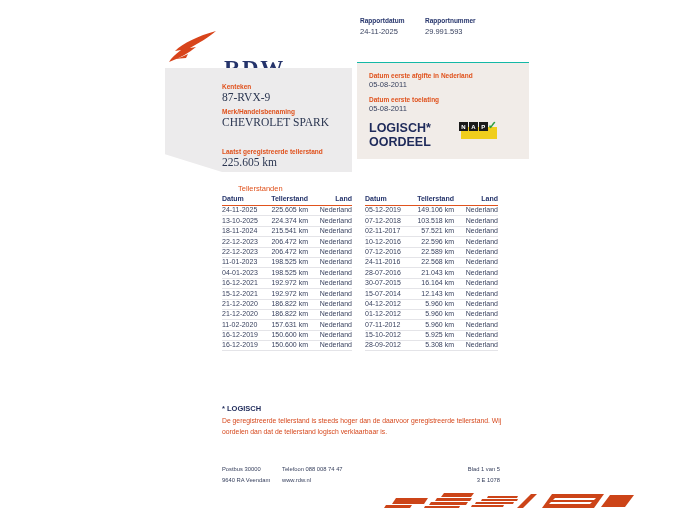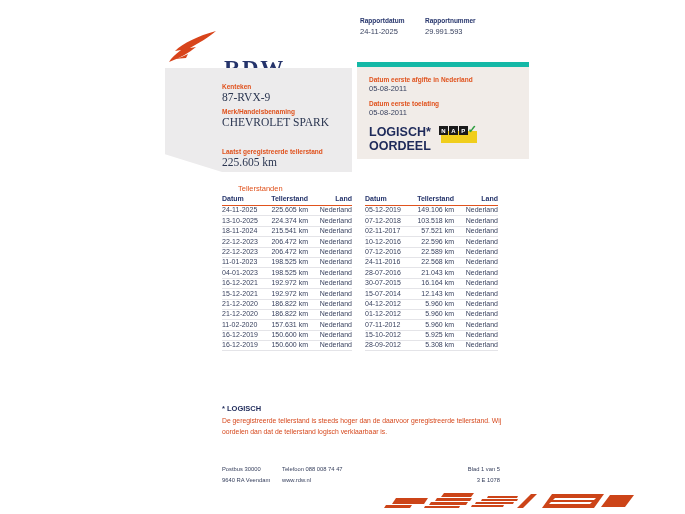--- a/index.html
+++ b/index.html
@@ -20,23 +20,23 @@
   .meta-label { font-size:6.5px; font-weight:bold; color:#25346B; }
   .meta-value { font-size:7.5px; margin-top:3px; color:#39425F; }
   
   .box-left { position:absolute; left:165px; top:68px; width:187px; height:104px;
     background:#ECEBEC; padding:15px 0 0 57px;
     clip-path:polygon(0 0,100% 0,100% 100%,30.5% 100%,0 83%); }
   .field-label { font-size:6.5px; font-weight:bold; color:#E0521D; margin-bottom:1px; }
   .field-value { font-family:"Liberation Serif", serif; font-size:11.5px; color:#2A3550; margin-bottom:5px; }
   .gap { height:15px; }
   .box-right { position:absolute; left:357px; top:62px; width:172px; height:97px;
-    background:#F1ECE8; border-top:5px solid #14b8a6; padding:9px 0 0 12px; }
+    background:#F1ECE8; border-top:1px solid #14b8a6; padding:9px 0 0 12px; }
   .box-right .field-value { font-family:"Liberation Sans", sans-serif; font-size:7.5px; margin-bottom:7px; color:#39425F; }
-  .oordeel-row { display:flex; align-items:flex-start; margin-top:8px; }
+  .oordeel-row { display:flex; align-items:flex-start; margin-top:8px;gap:20px; }
   .oordeel { font-size:12.5px; font-weight:bold; color:#1E2A5A; line-height:1.15; }
   
   .nap { position:relative; width:40px; height:20px; margin-left:8px; margin-top:1px; }
   .nap-yellow { position:absolute; left:2px; top:5px; width:36px; height:12px; background:#F0CE1C; }
   .nap-squares { position:absolute; left:0; top:0; display:flex; }
   .nap-sq { width:9px; height:9px; background:#1A1A1A; margin-right:1px;
     color:#ffffff; font-size:6px; font-weight:bold; display:flex; align-items:center; justify-content:center; }
   .nap-check { position:absolute; left:29px; top:-3px; color:#2F9E41; font-size:11px; font-weight:bold; }
   
   .section-title { position:absolute; left:238px; top:184px; font-size:7.5px; font-weight:normal; color:#E0521D; }

